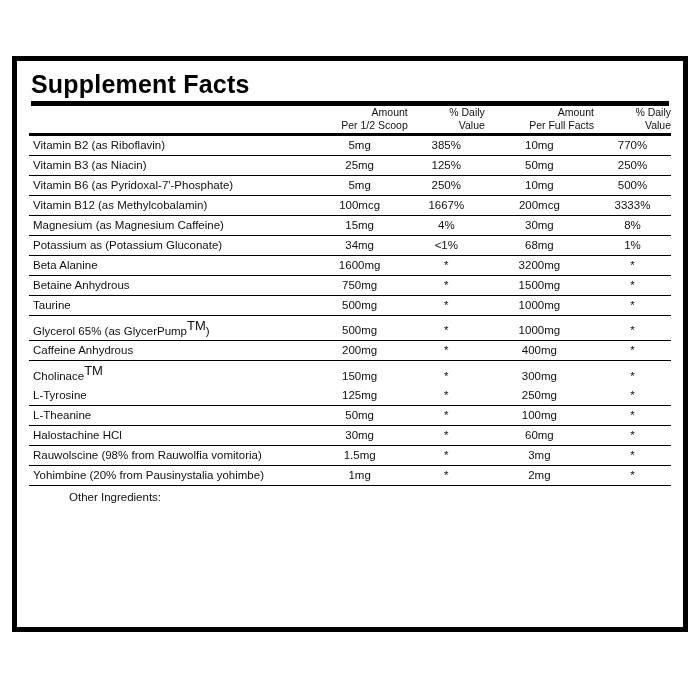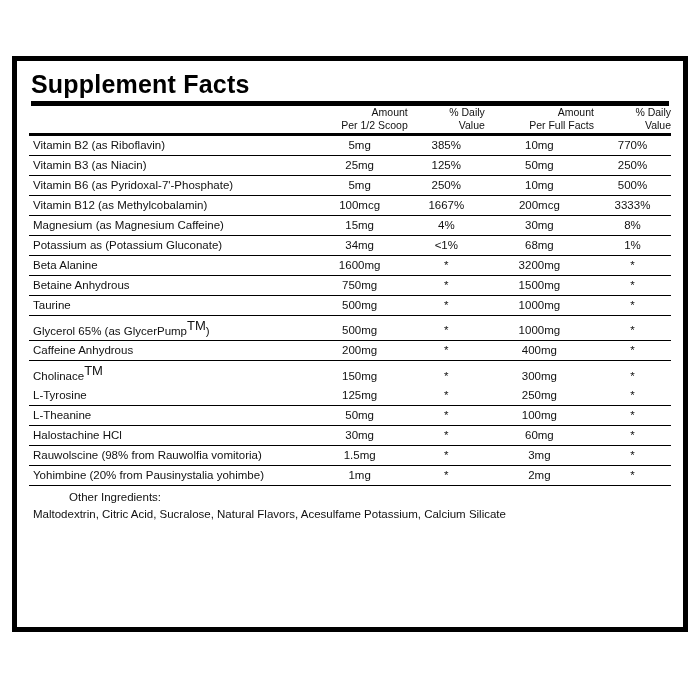--- a/index.html
+++ b/index.html
@@ -257,17 +257,16 @@
             <td class="c">1mg</td>
             <td class="c">*</td>
             <td class="c">2mg</td>
             <td class="c">*</td>
           </tr>
         </tbody>
     </table>
 
     <div class="other">
       <span class="label">Other Ingredients:</span>
-      <span class="ing">Maltodextrin, Citric Acid, Sucralose, Natural Flavors, Acesulfame Potassium, Calcium Silicate</span>
     </div>
 
   </div>
 </div>
 
 </body></html>

